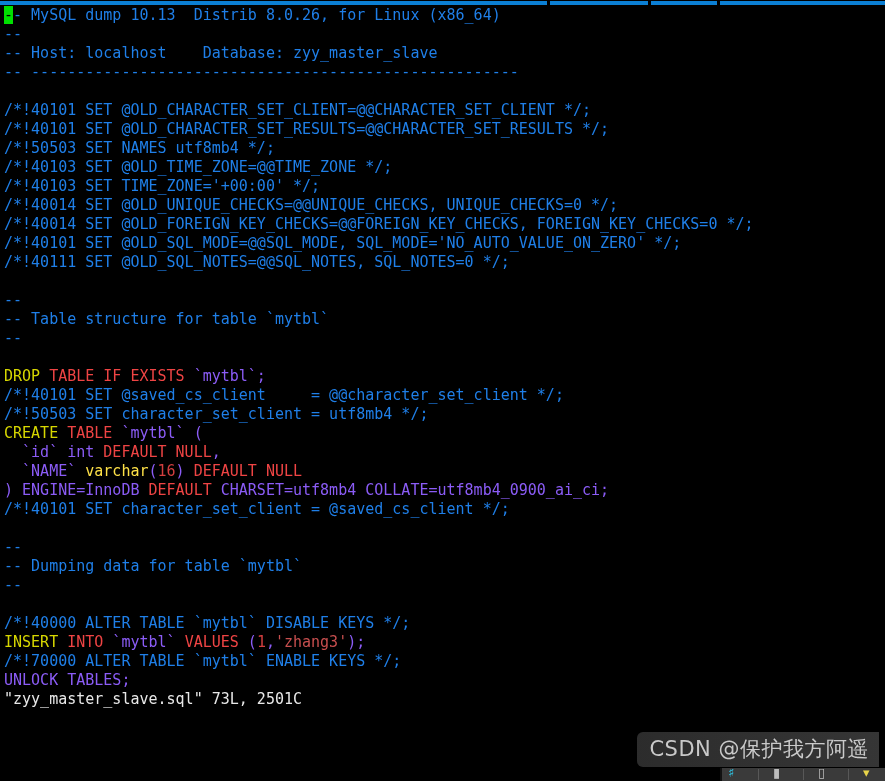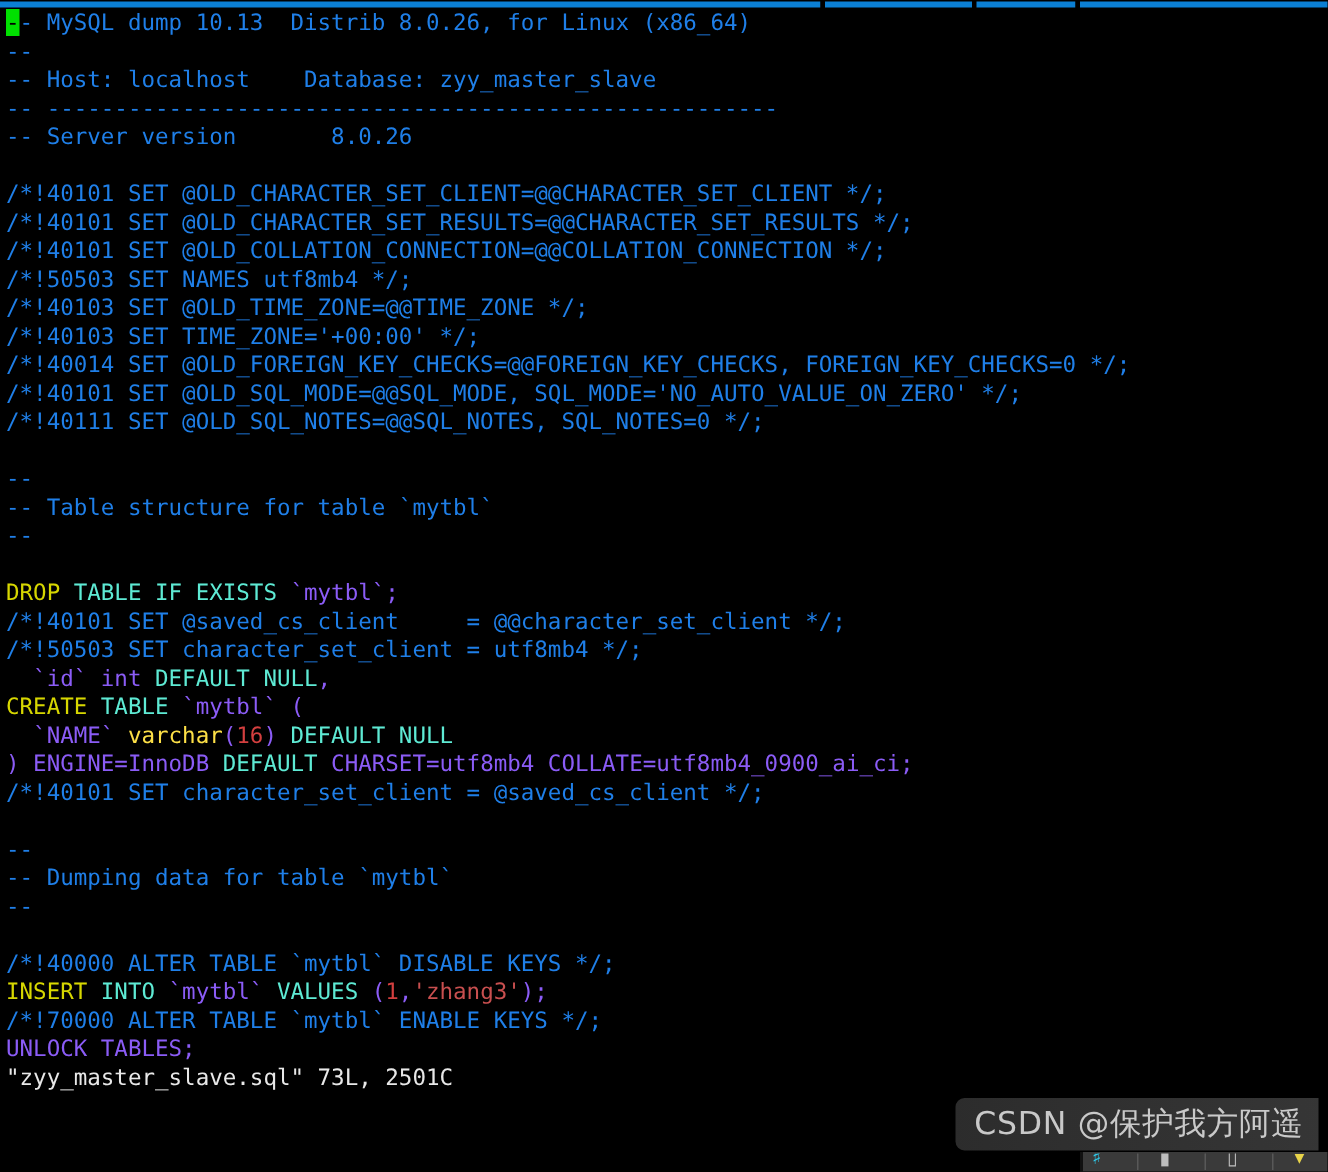--- a/index.html
+++ b/index.html
@@ -51,21 +51,21 @@
     font-size: 15px;
     letter-spacing: 0px;
     white-space: pre;
     padding-left: 4px;
     color: #c8c8c8;
   }
   
   .c-comment   { color: #1f7fe8; }   
   .c-plain     { color: #8b5cf6; }   
   .c-stmt      { color: #d7d700; }   
-  .c-kw        { color: #5eead4; }   
+  .c-kw        { color: #ef4444; }   
   .c-type      { color: #fde047; }   
   .c-num       { color: #d33f3f; }   
   .c-str       { color: #c84f4f; }   
   .c-status    { color: #e8e8e8; }   
 
   
   .cursor {
     background: #00e000;
     color: #000000;
   }
@@ -138,41 +138,40 @@
     <div class="seg" style="width: 66px; background: rgb(11, 127, 212);"></div>
     <div class="gap" style="width: 3px;"></div>
     <div class="seg" style="width: 165px; background: rgb(11, 127, 212);"></div>
   </div>
 
 <div id="terminal">
     <div class="line"><span class="cursor">-</span><span class="c-comment">- MySQL dump 10.13  Distrib 8.0.26, for Linux (x86_64)</span></div>
     <div class="line"><span class="c-comment">--</span></div>
     <div class="line"><span class="c-comment">-- Host: localhost    Database: zyy_master_slave</span></div>
     <div class="line"><span class="c-comment">-- ------------------------------------------------------</span></div>
-    <div class="line"><span class="c-comment">-- Server version       8.0.26</span></div>
     <div class="line">&nbsp;</div>
     <div class="line"><span class="c-comment">/*!40101 SET @OLD_CHARACTER_SET_CLIENT=@@CHARACTER_SET_CLIENT */;</span></div>
     <div class="line"><span class="c-comment">/*!40101 SET @OLD_CHARACTER_SET_RESULTS=@@CHARACTER_SET_RESULTS */;</span></div>
-    <div class="line"><span class="c-comment">/*!40101 SET @OLD_COLLATION_CONNECTION=@@COLLATION_CONNECTION */;</span></div>
     <div class="line"><span class="c-comment">/*!50503 SET NAMES utf8mb4 */;</span></div>
     <div class="line"><span class="c-comment">/*!40103 SET @OLD_TIME_ZONE=@@TIME_ZONE */;</span></div>
     <div class="line"><span class="c-comment">/*!40103 SET TIME_ZONE='+00:00' */;</span></div>
+    <div class="line"><span class="c-comment">/*!40014 SET @OLD_UNIQUE_CHECKS=@@UNIQUE_CHECKS, UNIQUE_CHECKS=0 */;</span></div>
     <div class="line"><span class="c-comment">/*!40014 SET @OLD_FOREIGN_KEY_CHECKS=@@FOREIGN_KEY_CHECKS, FOREIGN_KEY_CHECKS=0 */;</span></div>
     <div class="line"><span class="c-comment">/*!40101 SET @OLD_SQL_MODE=@@SQL_MODE, SQL_MODE='NO_AUTO_VALUE_ON_ZERO' */;</span></div>
     <div class="line"><span class="c-comment">/*!40111 SET @OLD_SQL_NOTES=@@SQL_NOTES, SQL_NOTES=0 */;</span></div>
     <div class="line">&nbsp;</div>
     <div class="line"><span class="c-comment">--</span></div>
     <div class="line"><span class="c-comment">-- Table structure for table `mytbl`</span></div>
     <div class="line"><span class="c-comment">--</span></div>
     <div class="line">&nbsp;</div>
     <div class="line"><span class="c-stmt">DROP</span><span class="c-plain"> </span><span class="c-kw">TABLE IF EXISTS</span><span class="c-plain"> `mytbl`;</span></div>
     <div class="line"><span class="c-comment">/*!40101 SET @saved_cs_client     = @@character_set_client */;</span></div>
     <div class="line"><span class="c-comment">/*!50503 SET character_set_client = utf8mb4 */;</span></div>
+    <div class="line"><span class="c-stmt">CREATE</span><span class="c-plain"> </span><span class="c-kw">TABLE</span><span class="c-plain"> `mytbl` (</span></div>
     <div class="line"><span class="c-plain">  `id` int </span><span class="c-kw">DEFAULT NULL</span><span class="c-plain">,</span></div>
-    <div class="line"><span class="c-stmt">CREATE</span><span class="c-plain"> </span><span class="c-kw">TABLE</span><span class="c-plain"> `mytbl` (</span></div>
     <div class="line"><span class="c-plain">  `NAME` </span><span class="c-type">varchar</span><span class="c-plain">(</span><span class="c-num">16</span><span class="c-plain">) </span><span class="c-kw">DEFAULT NULL</span></div>
     <div class="line"><span class="c-plain">) ENGINE=InnoDB </span><span class="c-kw">DEFAULT</span><span class="c-plain"> CHARSET=utf8mb4 COLLATE=utf8mb4_0900_ai_ci;</span></div>
     <div class="line"><span class="c-comment">/*!40101 SET character_set_client = @saved_cs_client */;</span></div>
     <div class="line">&nbsp;</div>
     <div class="line"><span class="c-comment">--</span></div>
     <div class="line"><span class="c-comment">-- Dumping data for table `mytbl`</span></div>
     <div class="line"><span class="c-comment">--</span></div>
     <div class="line">&nbsp;</div>
     <div class="line"><span class="c-comment">/*!40000 ALTER TABLE `mytbl` DISABLE KEYS */;</span></div>
     <div class="line"><span class="c-stmt">INSERT</span><span class="c-plain"> </span><span class="c-kw">INTO</span><span class="c-plain"> `mytbl` </span><span class="c-kw">VALUES</span><span class="c-plain"> (</span><span class="c-num">1</span><span class="c-plain">,</span><span class="c-str">'zhang3'</span><span class="c-plain">);</span></div>

